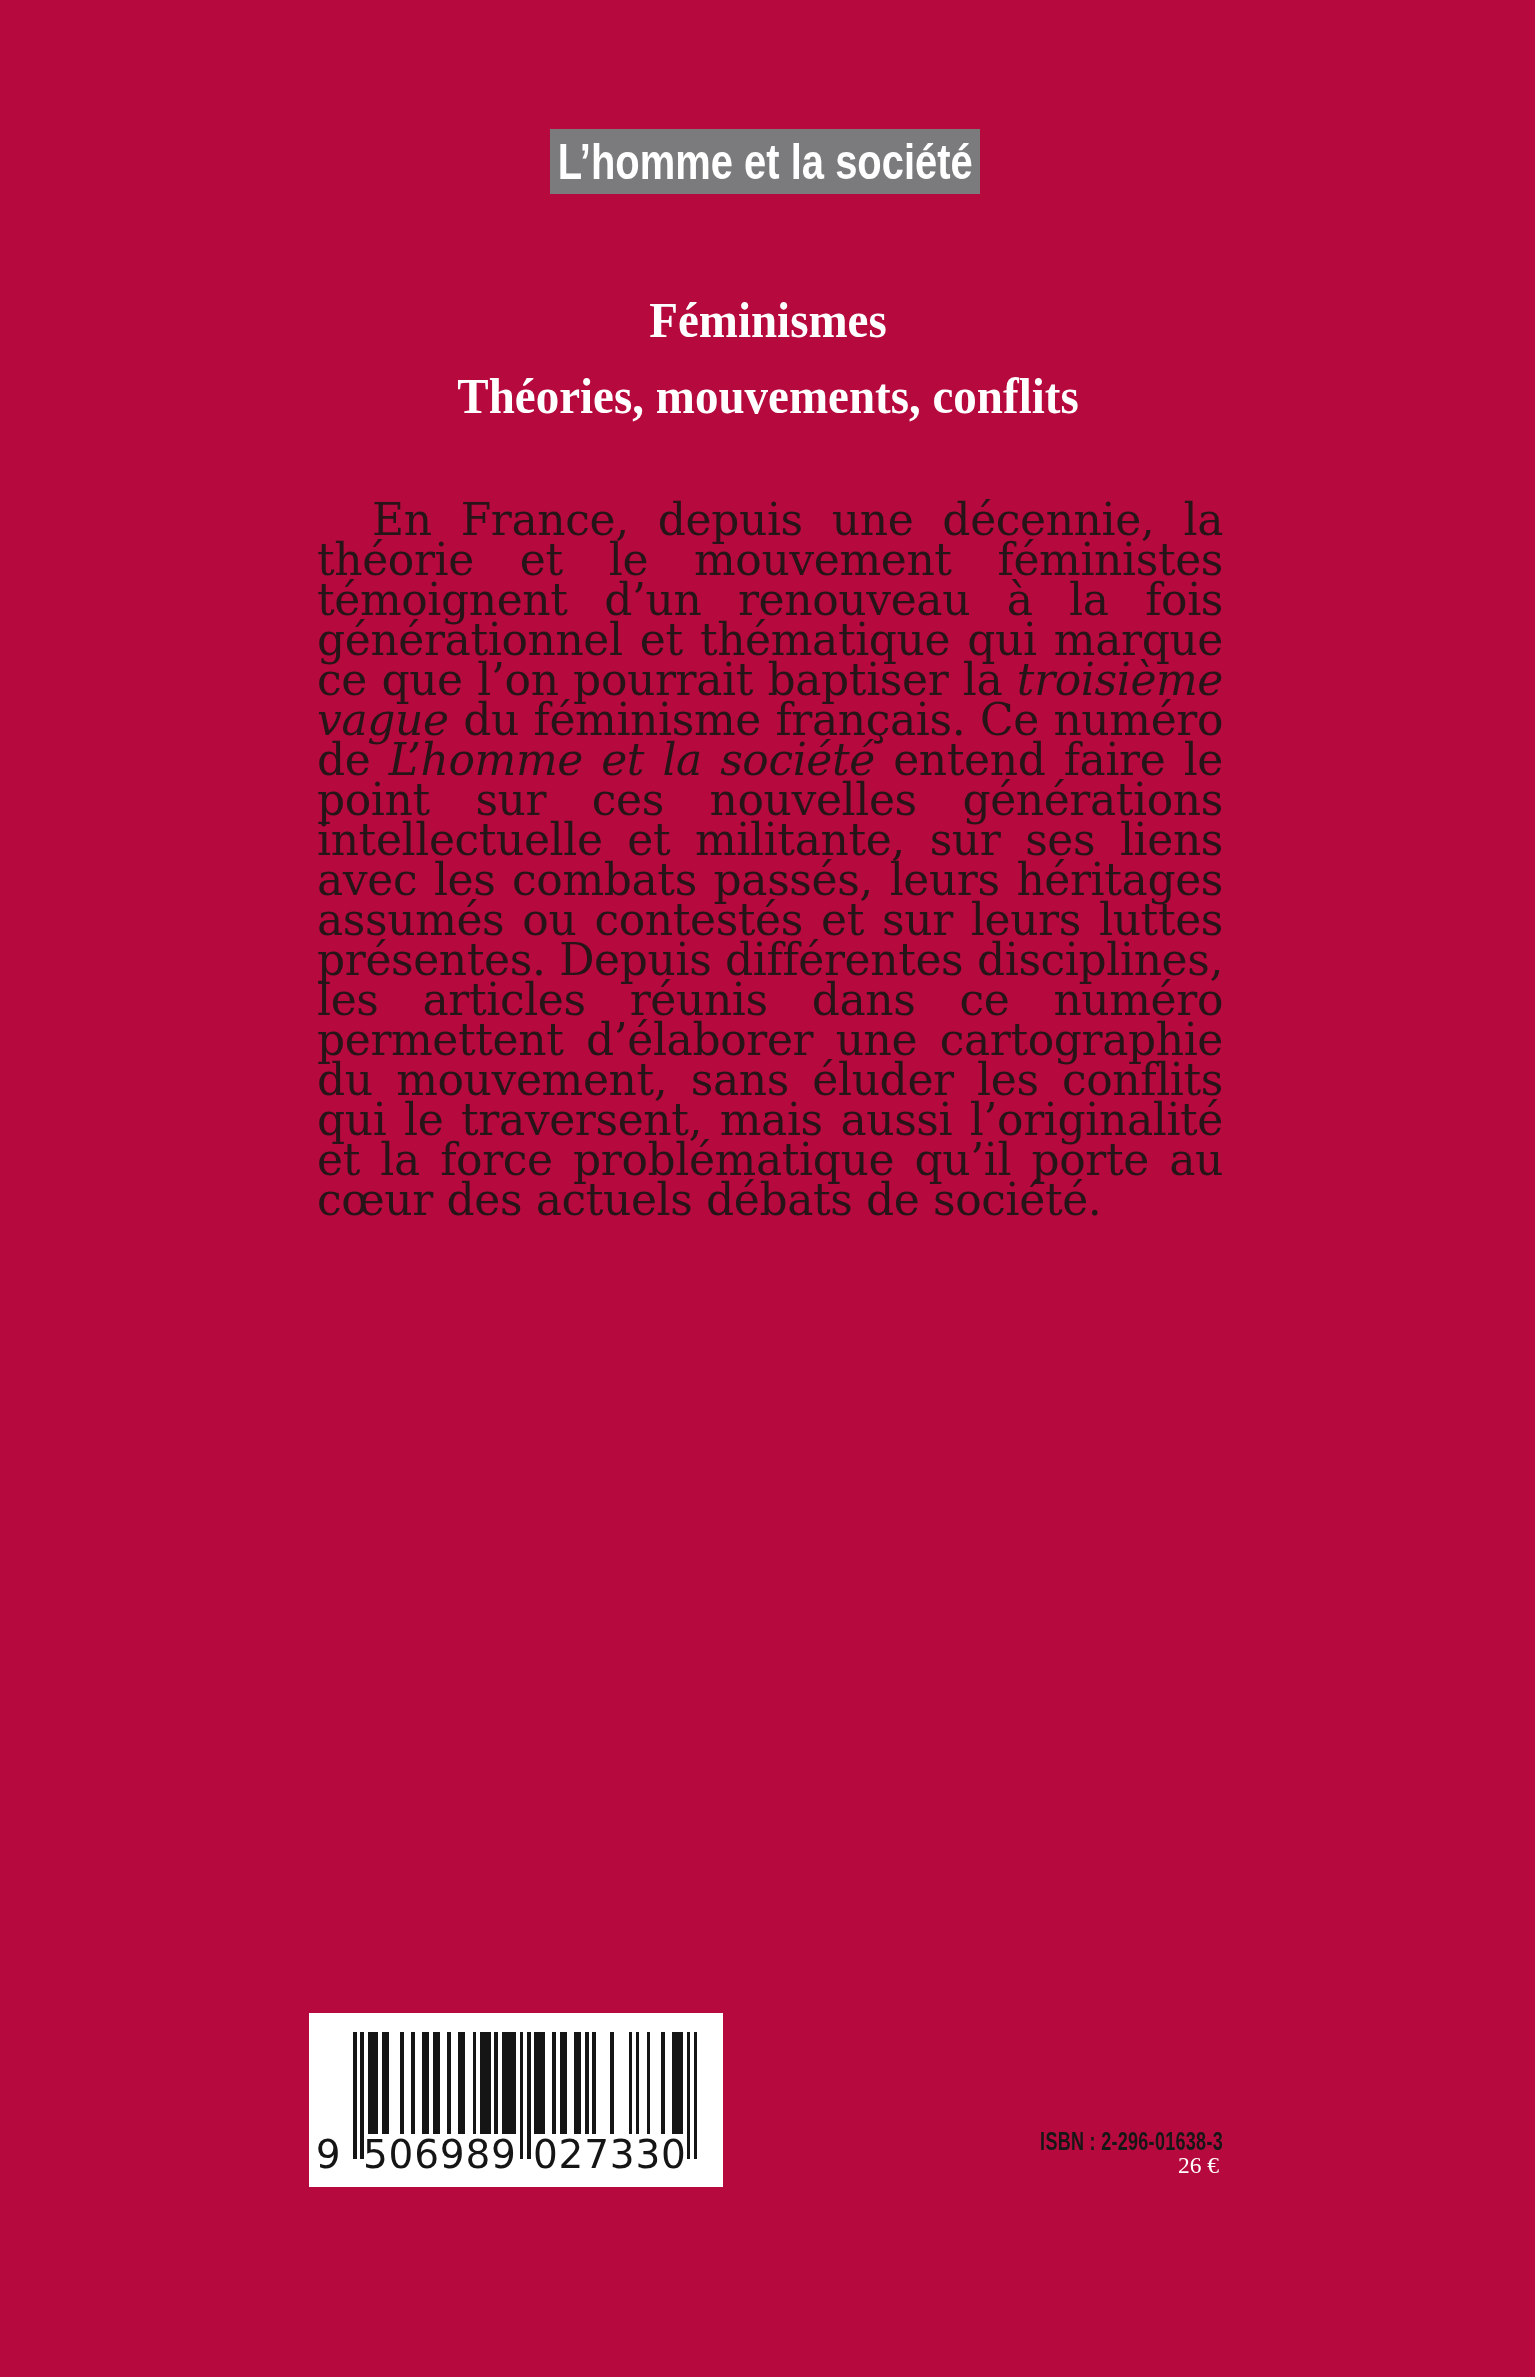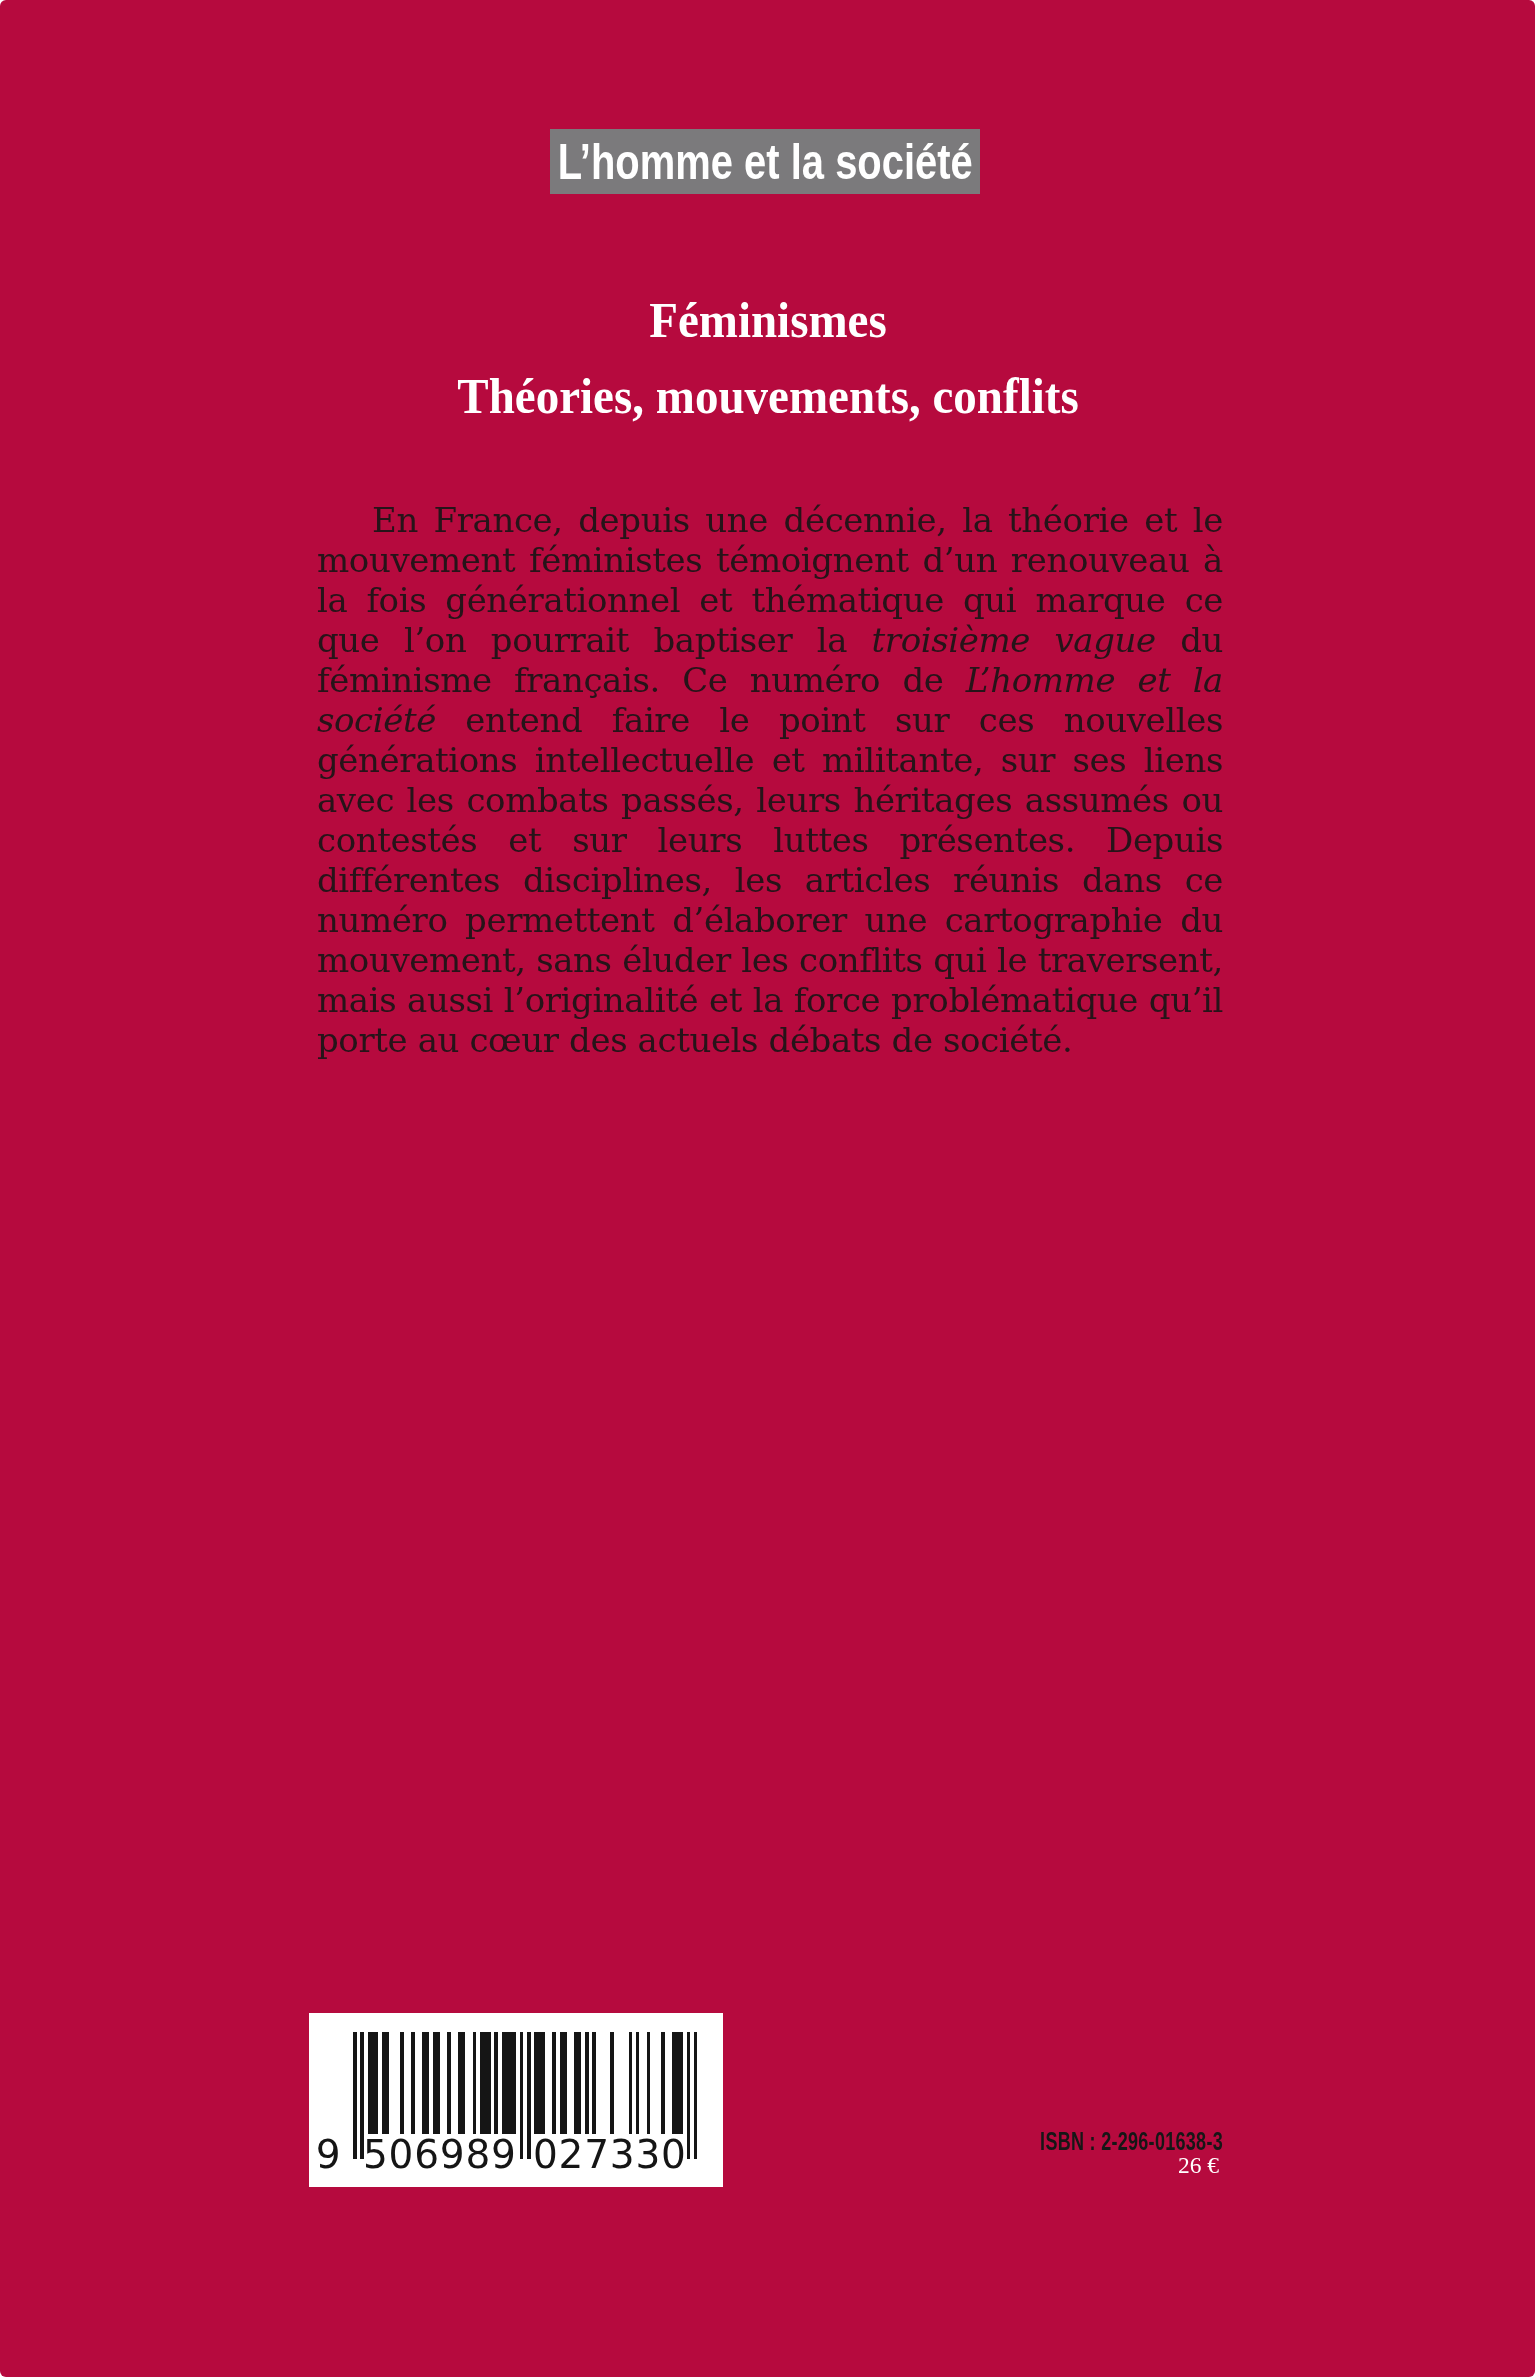--- a/index.html
+++ b/index.html
@@ -54,21 +54,21 @@
   }
 
   
   .summary {
     position: absolute;
     left: 317px;
     top: 500px;
     width: 906px;
     margin: 0;
     font-family: "DejaVu Serif", serif;
-    font-size: 34px;
+    font-size: 44px;
     line-height: 40px;
     letter-spacing: -0.4px;
     color: #261419;
     text-align: justify;
     text-indent: 55px;
   }
   .summary i { font-style: italic; }
 
   
   .barcode {
@@ -129,21 +129,21 @@
     font-family: "Liberation Serif", serif;
     font-size: 23.5px;
     line-height: 23.5px;
     color: #FFFFFF;
     white-space: nowrap;
   }
 </style>
 </head>
 <body>
 
-<div class="cover" style="background: rgb(182, 10, 62); border-radius: 6px;">
+<div class="cover" style="background: rgb(182, 10, 62);">
 
   <div class="banner" style="background: rgb(123, 122, 124);">
     <span class="banner-text">L’homme et la société</span>
   </div>
 
   <div class="title-block">
     <div>Féminismes</div>
     <div>Théories, mouvements, conflits</div>
   </div>
 

